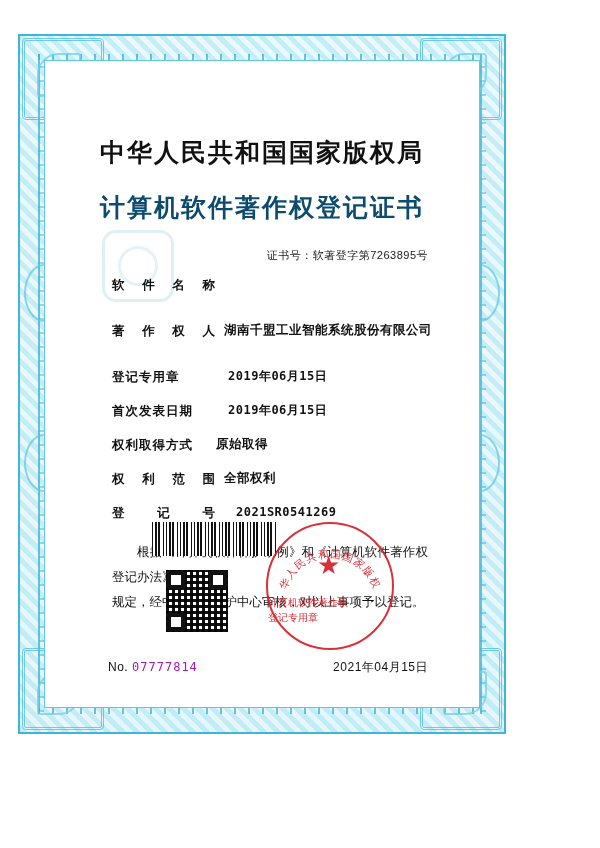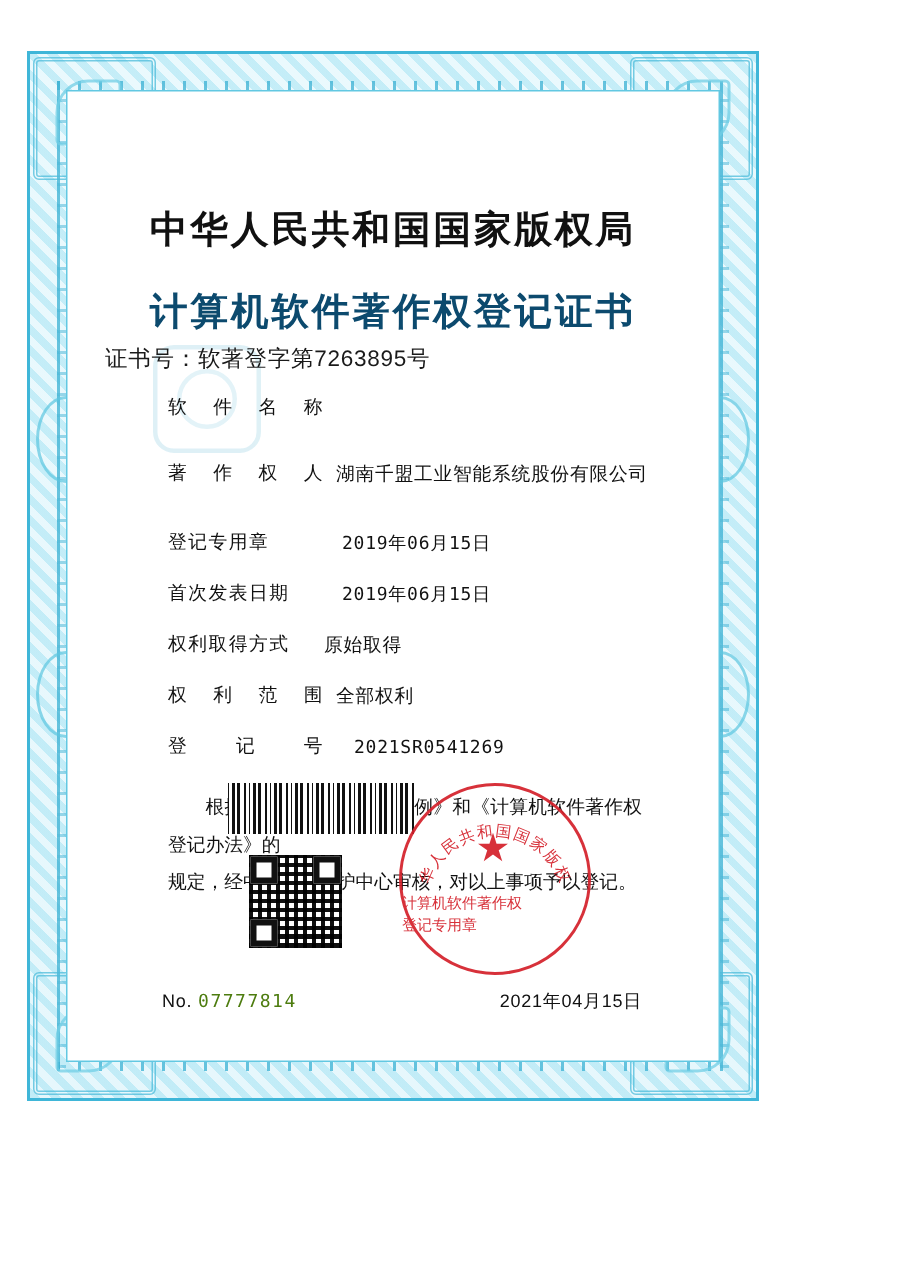--- a/index.html
+++ b/index.html
@@ -138,38 +138,40 @@
     text-align: center;
     font-family: "DejaVu Serif", serif;
     font-weight: bold;
     font-size: 25px;
     letter-spacing: 2px;
     color: #0c4a6e;
     margin-top: 22px;
   }
 
   .cert-no {
-    font-size: 15px;
+    text-align: right;
+    font-size: 11px;
     color: #1a1a1a;
-    margin-top: 6px;
+    margin-top: 24px;
     padding-right: 26px;
     letter-spacing: 0.5px;
   }
 
   .fields {
     margin-top: 14px;
     padding-left: 42px;
     padding-right: 10px;
   }
   .field-row {
     display: flex;
-    align-items: flex-start;
+    align-items: flex-end;
     margin-bottom: 15px;
     font-size: 12.5px;
     color: #111;
+    font-weight: bold;
   }
   .field-label {
     width: 104px;
     flex: 0 0 104px;
     letter-spacing: 1px;
     white-space: nowrap;
   }
   .field-label.spaced {
     text-align: justify;
     text-align-last: justify;
@@ -310,21 +312,21 @@
     display: flex;
     justify-content: space-between;
     align-items: baseline;
     font-size: 12px;
     color: #111;
   }
   .footer-no {
     letter-spacing: 0.5px;
   }
   .footer-no .num {
-    color: #4d7c0f;
+    color: #a21caf;
     font-family: "DejaVu Sans Mono", monospace;
     letter-spacing: 1px;
   }
   .footer-date {
     letter-spacing: 0.5px;
   }
 </style>
 </head>
 <body>
 

